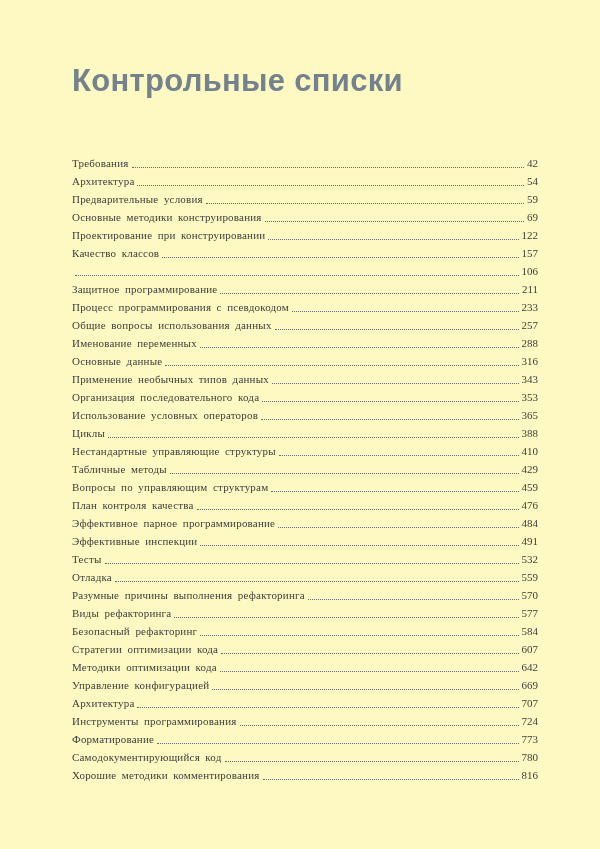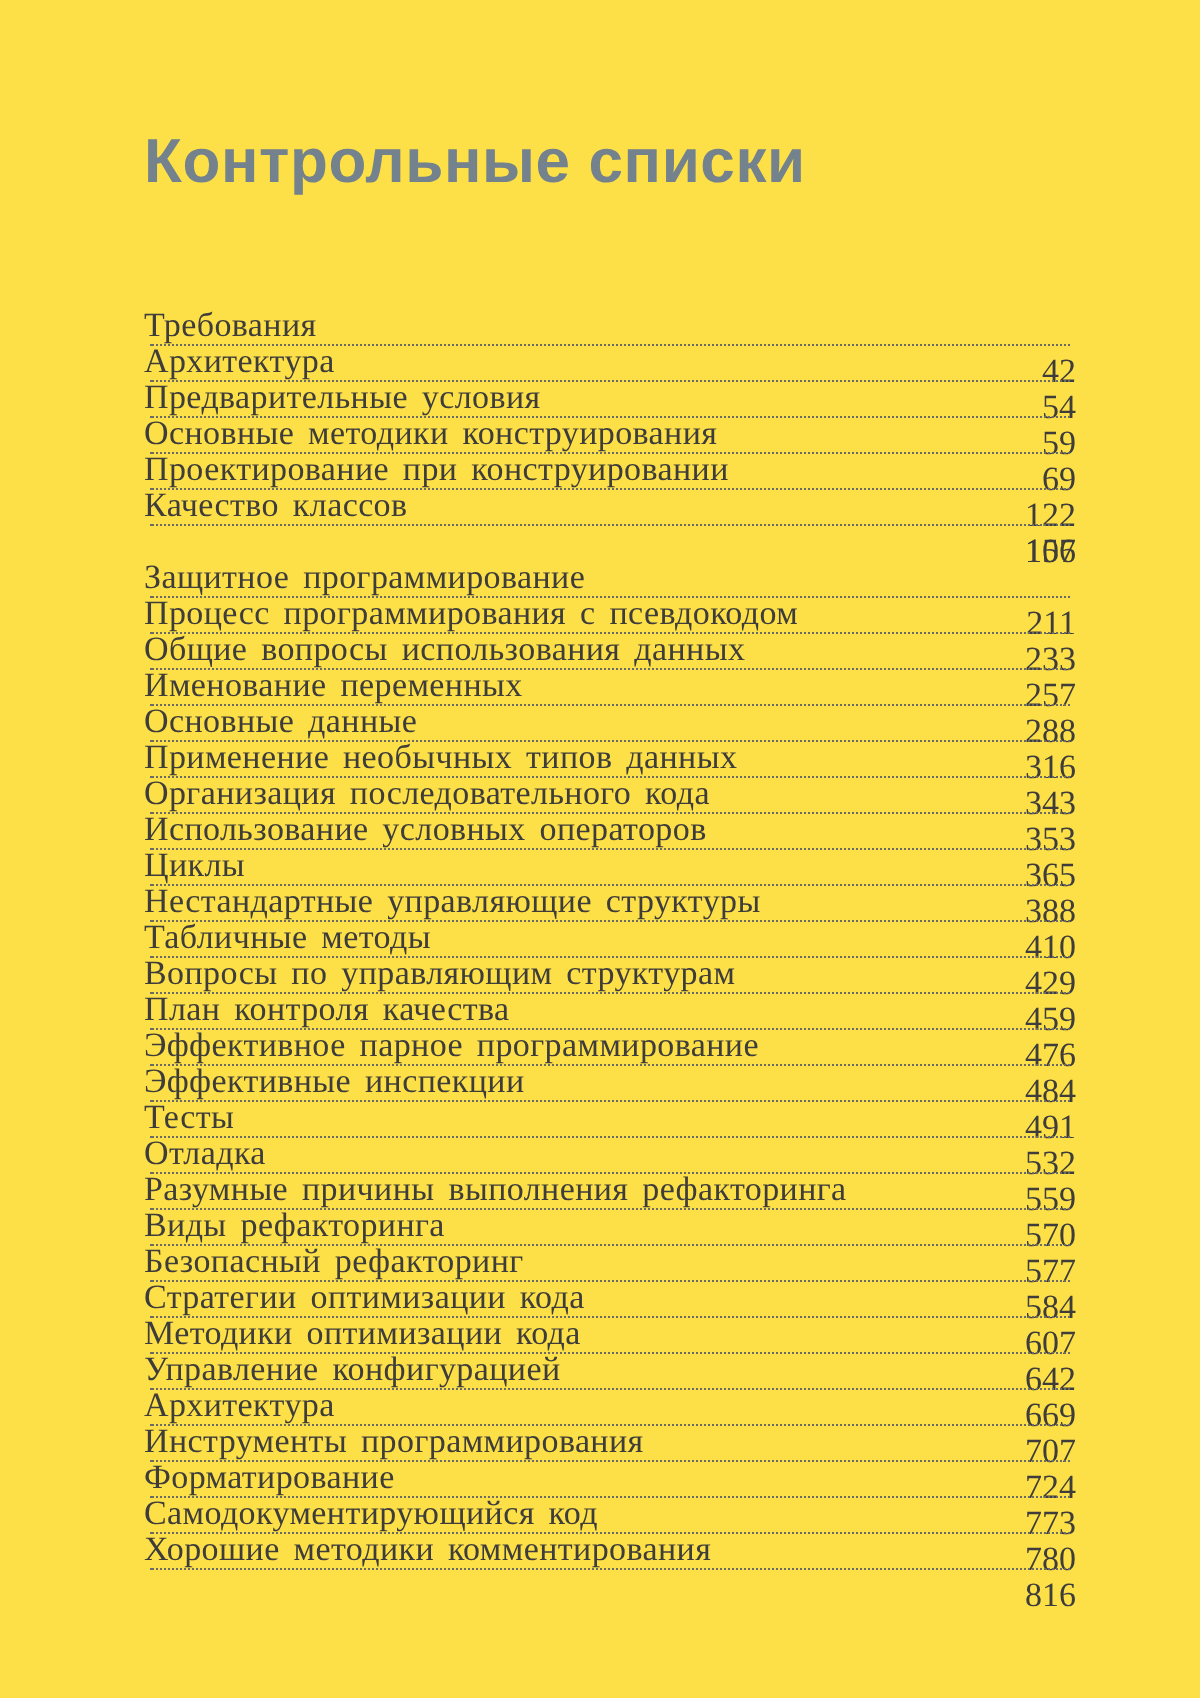--- a/index.html
+++ b/index.html
@@ -4,21 +4,21 @@
 <style>
   html, body {
     margin: 0;
     padding: 0;
     background: #ffffff;
   }
   .page {
     position: relative;
     width: 600px;
     height: 849px;
-    background: #fde047;
+    background: #fef9c3;
     box-sizing: border-box;
     padding: 62px 62px 0 72px;
     overflow: hidden;
     font-family: "Liberation Serif", serif;
     color: #3e3d3b;
   }
   .title {
     margin: 0;
     font-family: "Liberation Sans", sans-serif;
     font-weight: 700;
@@ -27,22 +27,21 @@
     letter-spacing: 0.3px;
     color: #73828c;
   }
   .toc {
     margin-top: 54px;
   }
   .row {
     display: flex;
     height: 18px;
     line-height: 18px;
-    font-size: 17px;
-    flex-direction: column;
+    font-size: 11px;
   }
   .label {
     white-space: nowrap;
     word-spacing: 2.5px;
     letter-spacing: 0.2px;
   }
   .dots {
     flex: 1 1 auto;
     min-width: 12px;
     border-bottom: 1px dotted #6a6a68;

